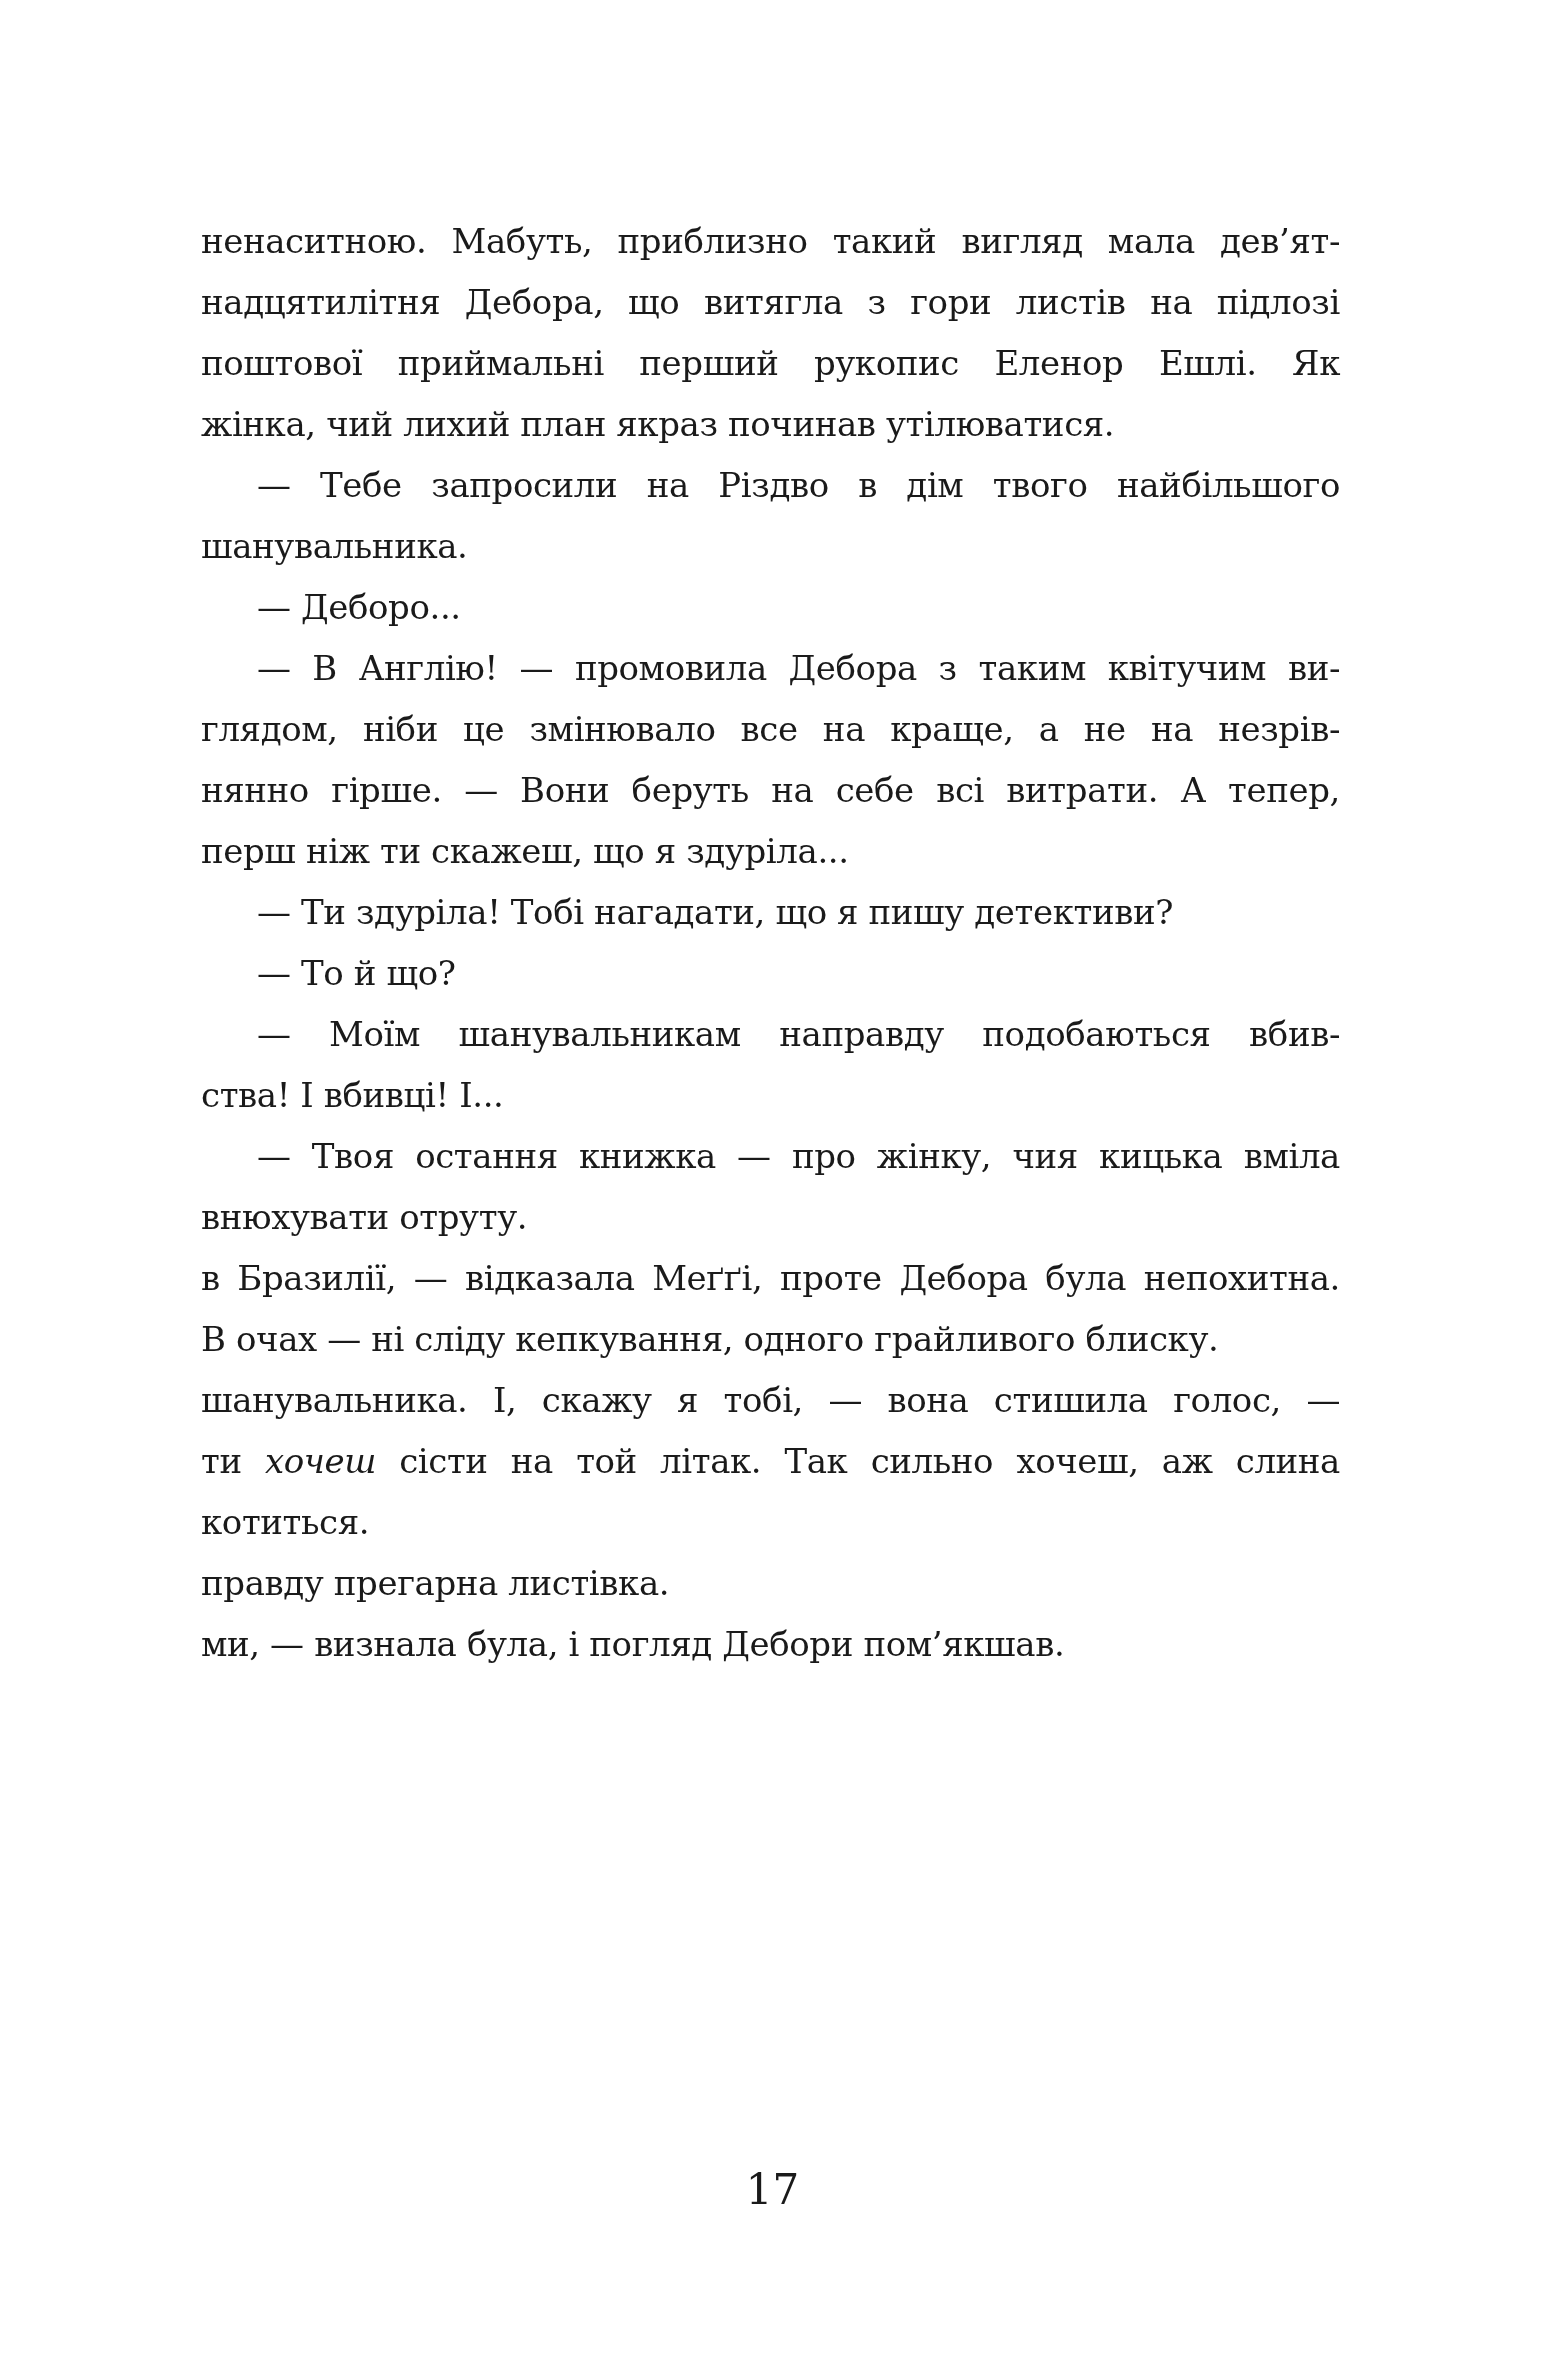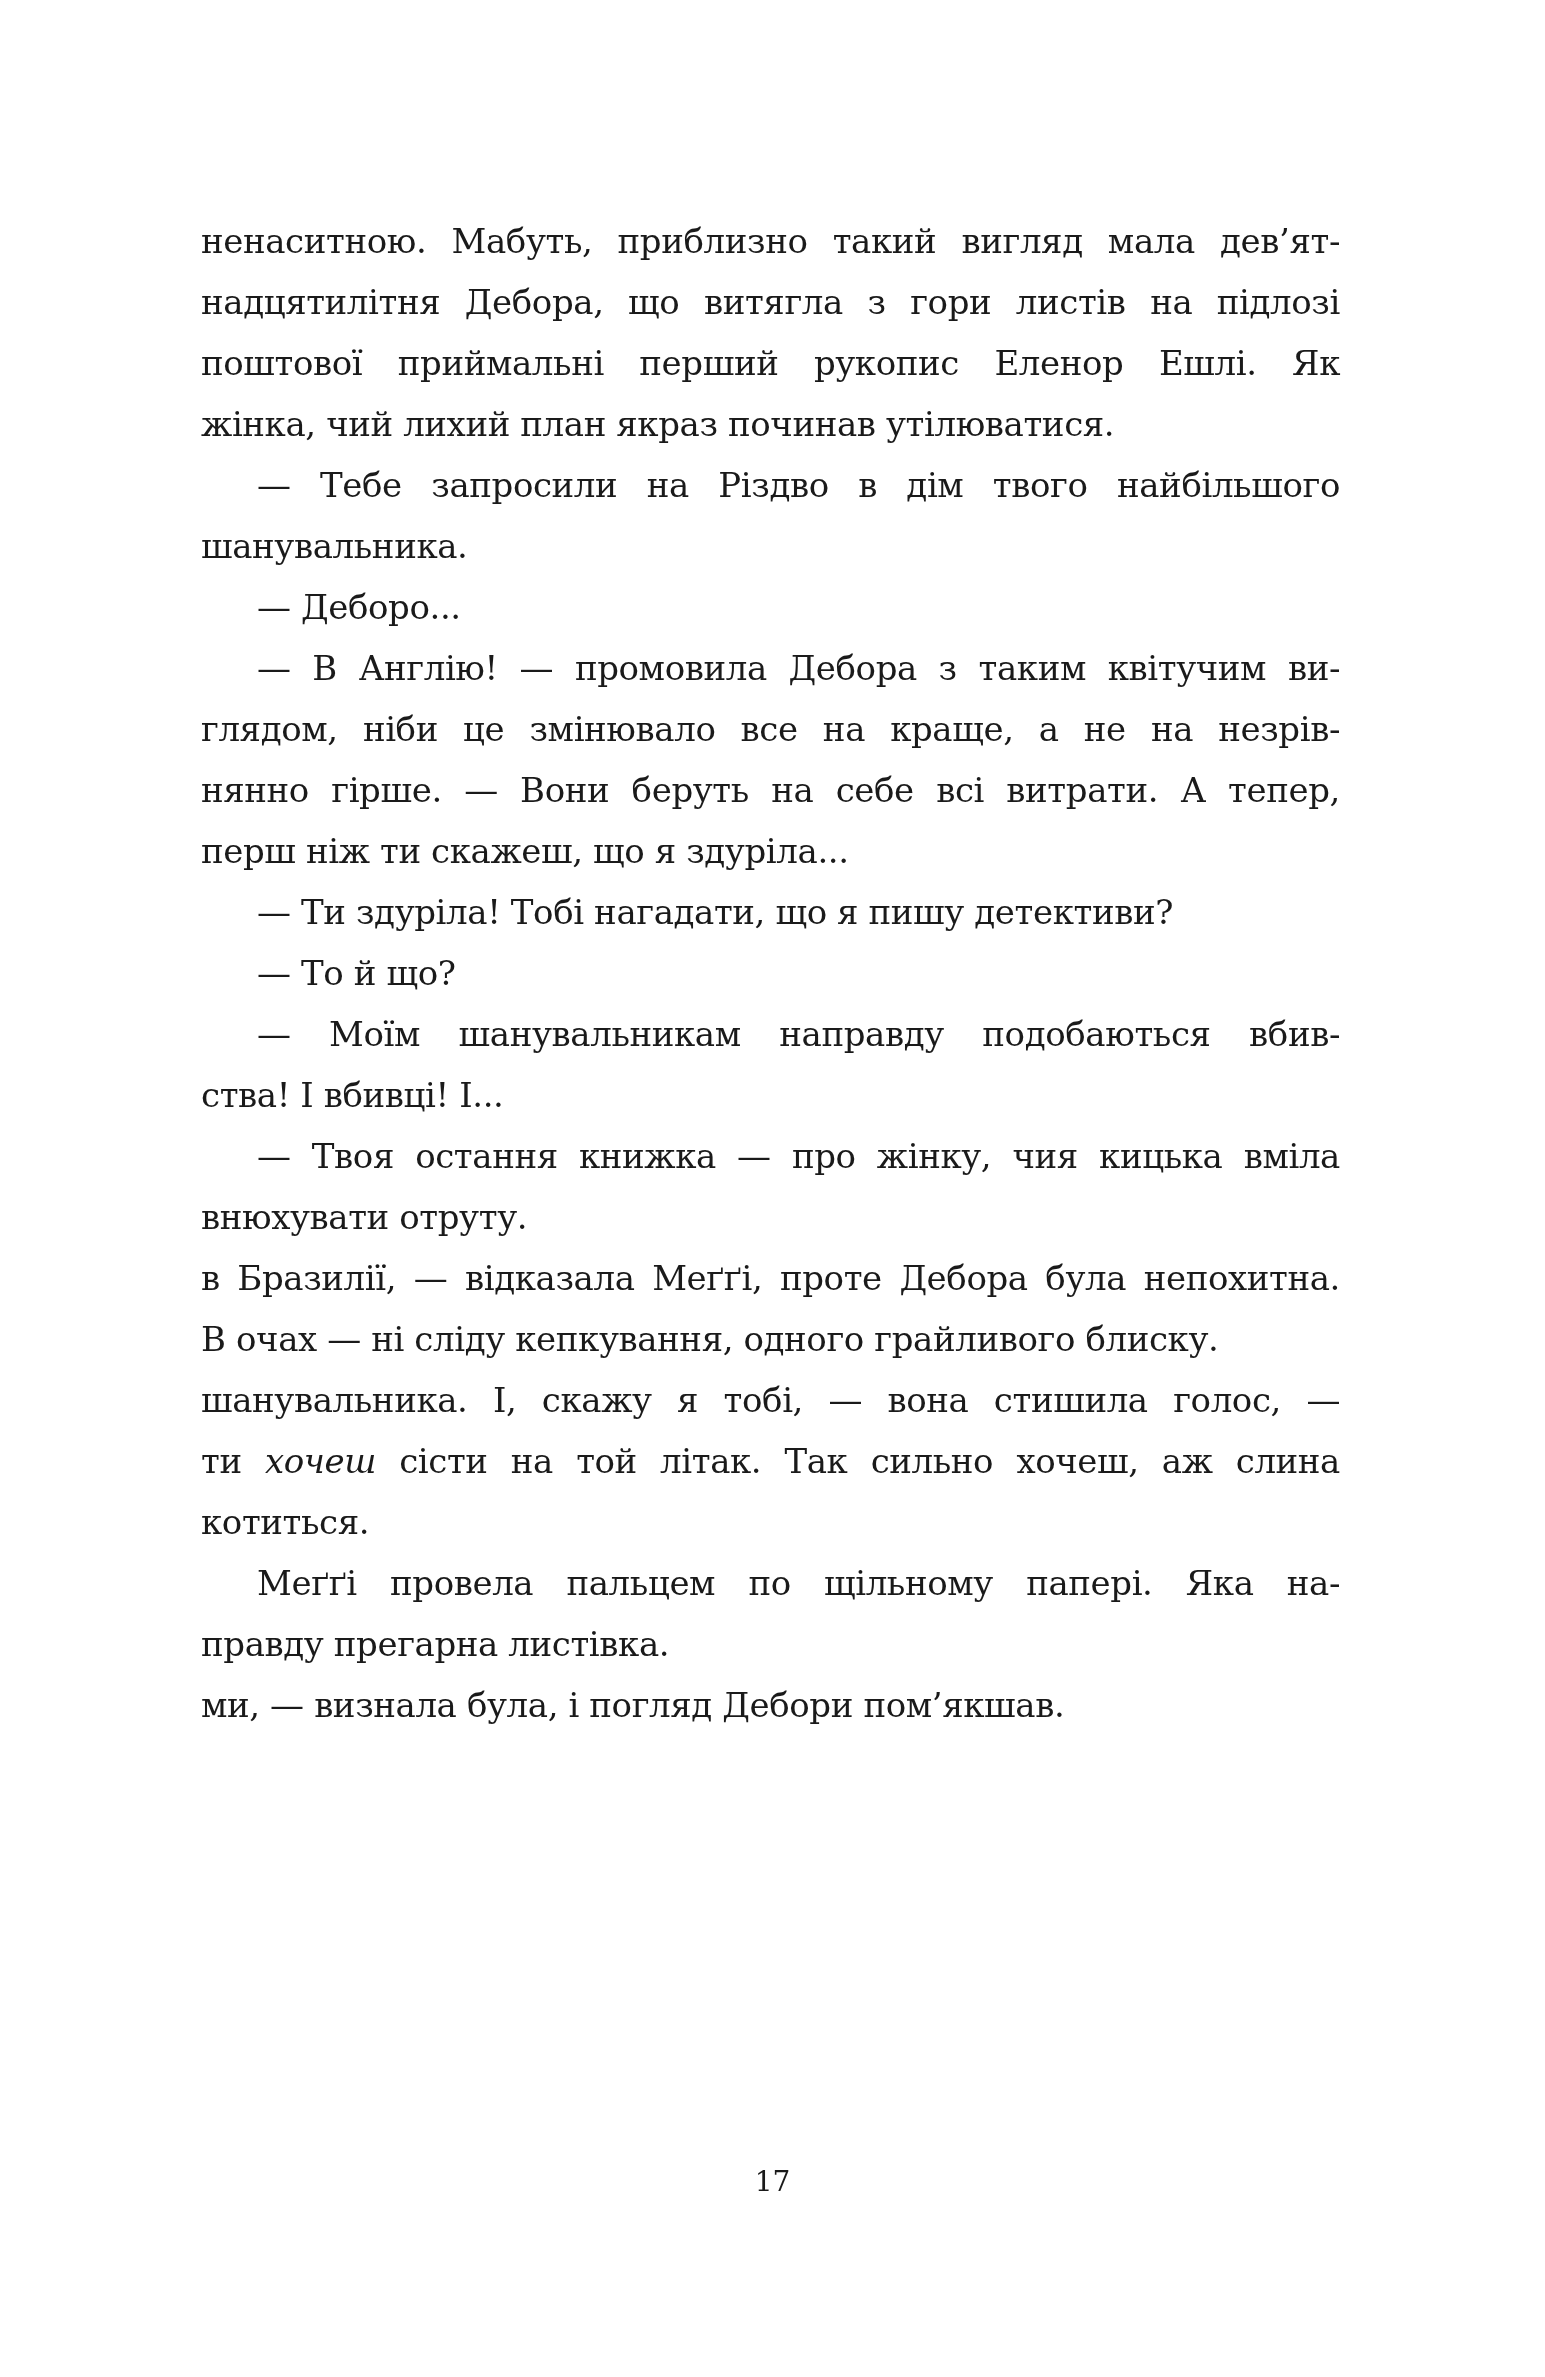--- a/index.html
+++ b/index.html
@@ -18,21 +18,21 @@
   }
   .line { display: block; height: 61px; white-space: nowrap; text-align-last: justify; }
   .line.last { text-align-last: left; }
   .indent { padding-left: 56px; }
   .page-number {
     position: absolute;
     left: 0; width: 1545px;
     top: 2165px;
     text-align: center;
     font-family: "DejaVu Serif", "Liberation Serif", serif;
-    font-size: 28px;
+    font-size: 42px;
     color: #1a1a1a;
   }
   em { font-style: italic; }
 </style>
 </head>
 <body>
 
 <div class="page">
   <span class="line">ненаситною. Мабуть, приблизно такий вигляд мала дев’ят-</span>
   <span class="line">надцятилітня Дебора, що витягла з гори листів на підлозі</span>
@@ -49,19 +49,18 @@
   <span class="line indent last">— То й що?</span>
   <span class="line indent">— Моїм шанувальникам направду подобаються вбив-</span>
   <span class="line last">ства! І вбивці! І...</span>
   <span class="line indent">— Твоя остання книжка — про жінку, чия кицька вміла</span>
   <span class="line last">внюхувати отруту.</span>
   <span class="line">в Бразилії, — відказала Меґґі, проте Дебора була непохитна.</span>
   <span class="line last">В очах — ні сліду кепкування, одного грайливого блиску.</span>
   <span class="line">шанувальника. І, скажу я тобі, — вона стишила голос, —</span>
   <span class="line"><span>ти </span><em>хочеш</em><span> сісти на той літак. Так сильно хочеш, аж слина</span></span>
   <span class="line last">котиться.</span>
-  <span class="line indent">Меґґі провела пальцем по щільному папері. Яка на-</span>
   <span class="line last">правду прегарна листівка.</span>
   <span class="line last">ми, — визнала була, і погляд Дебори пом’якшав.</span>
 </div>
 
 <div class="page-number">17</div>
 
 
 </body></html>

